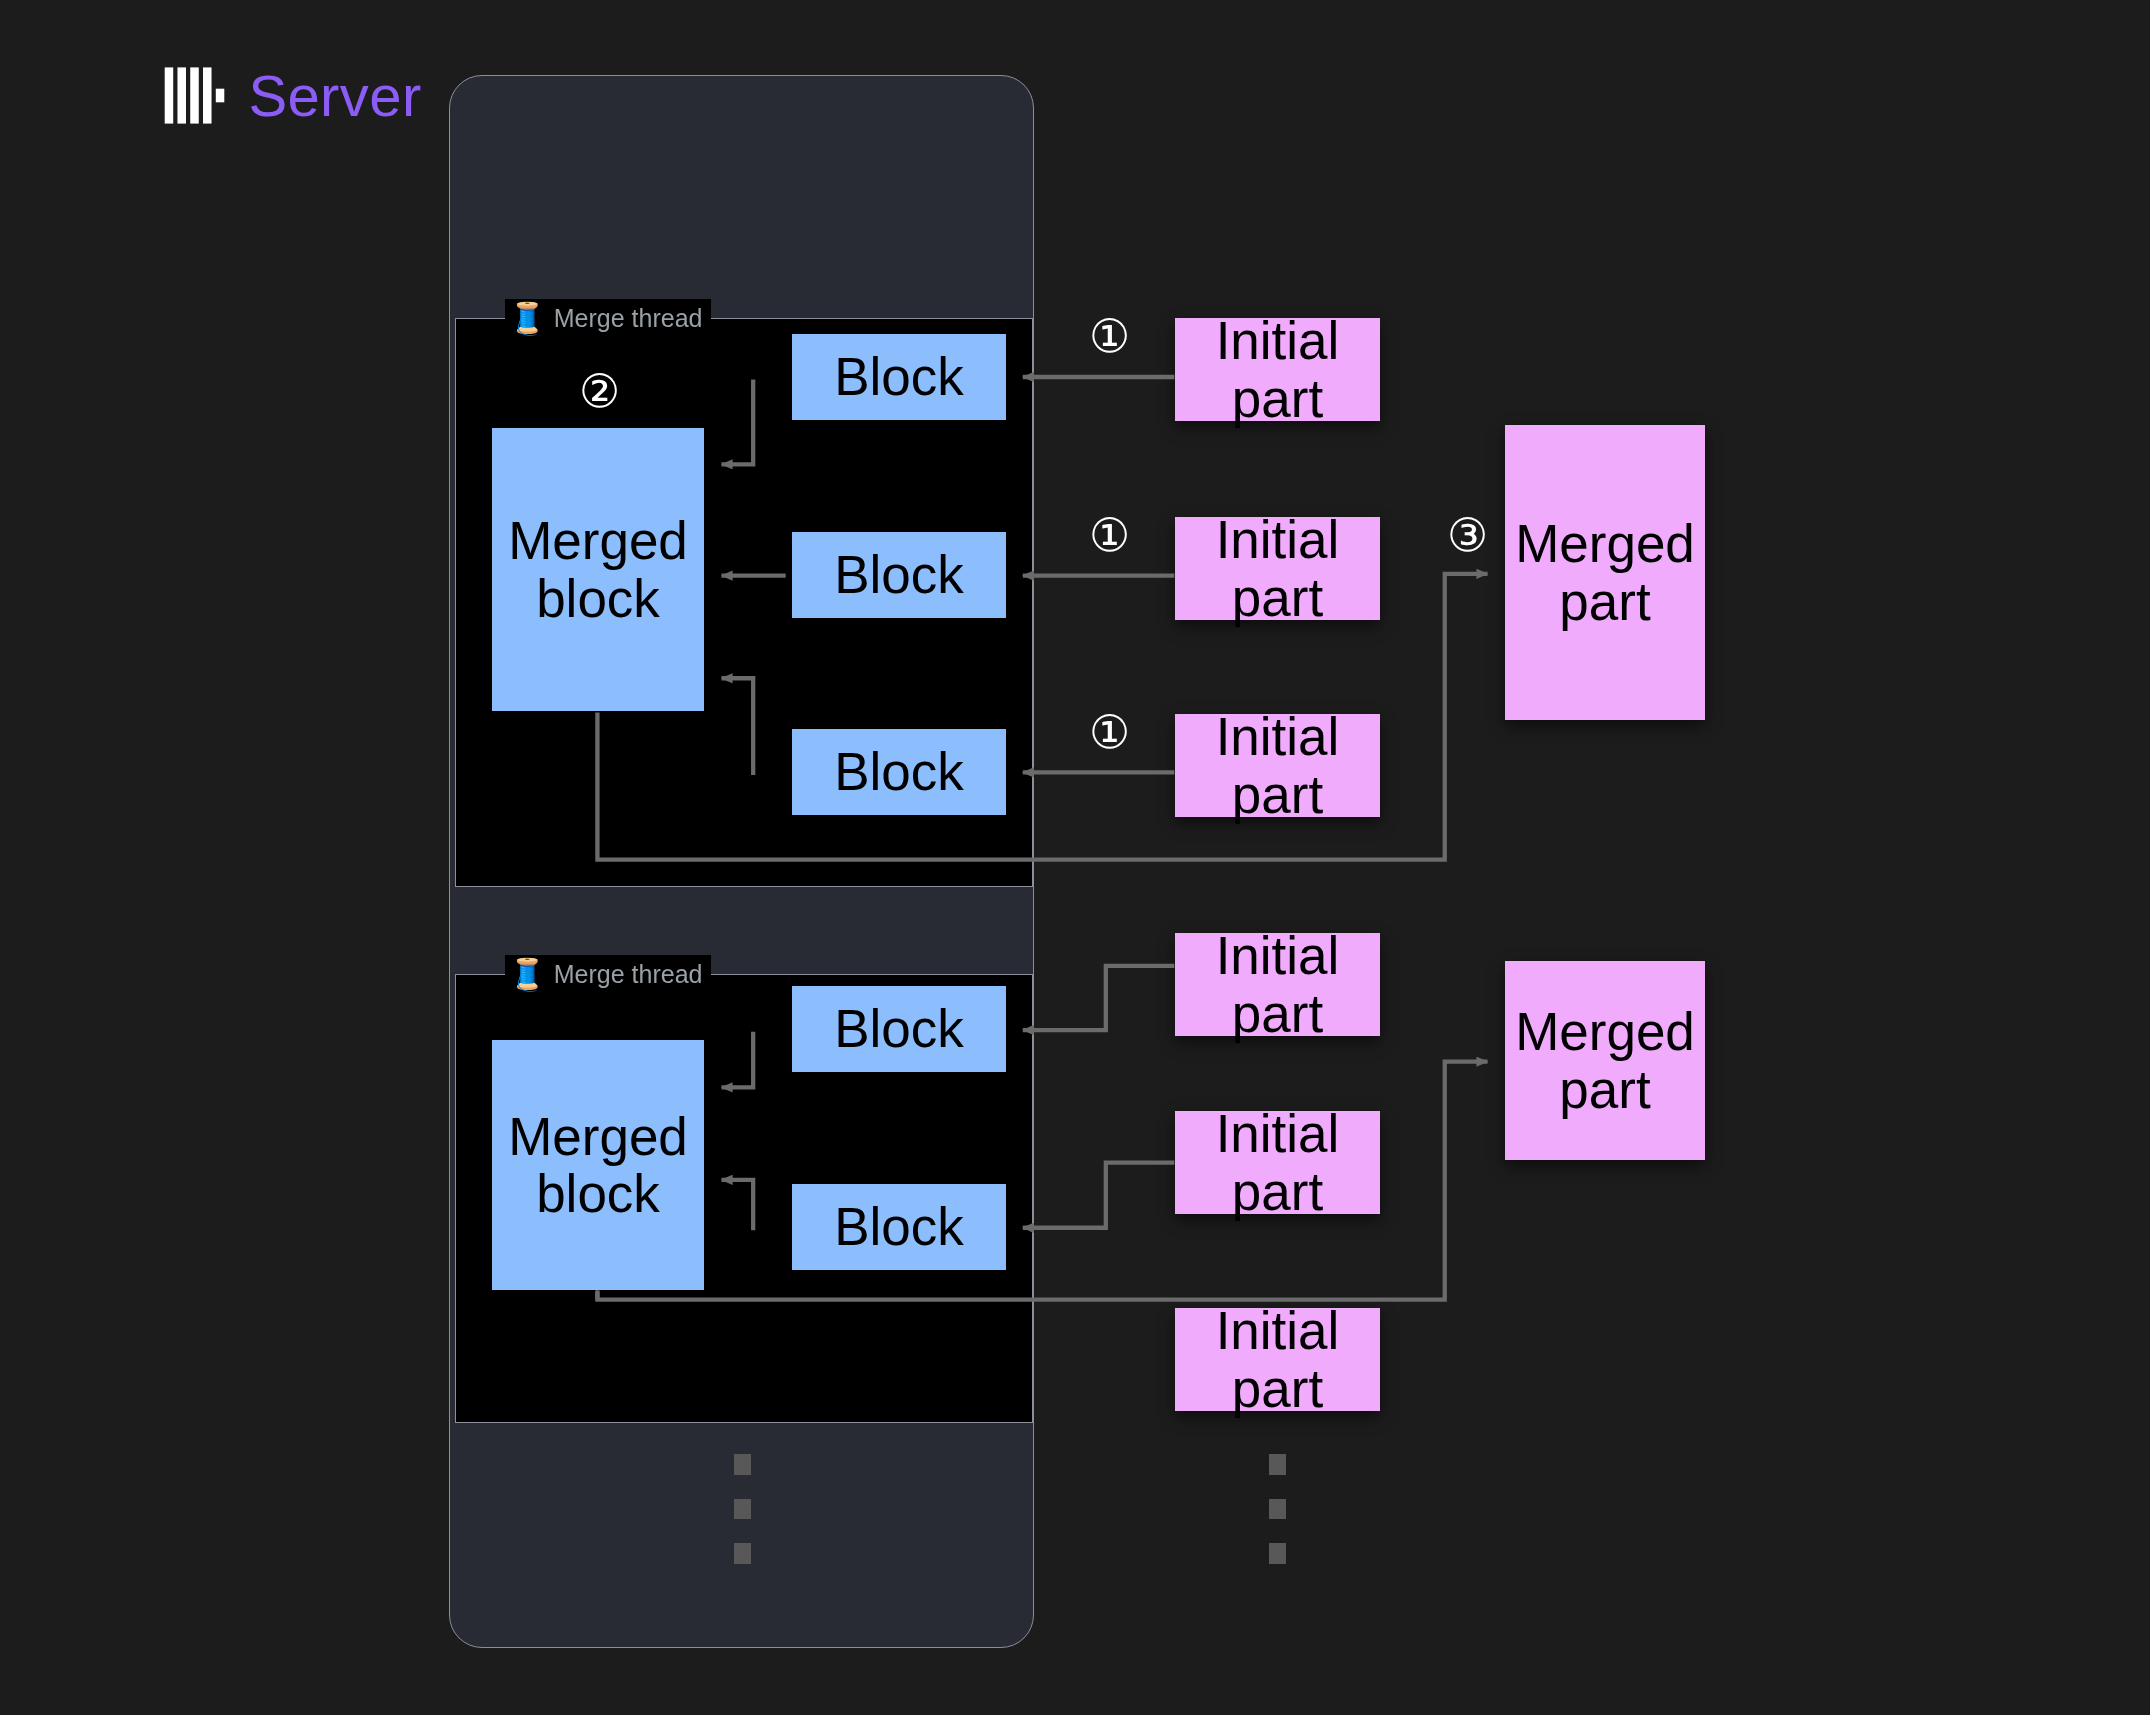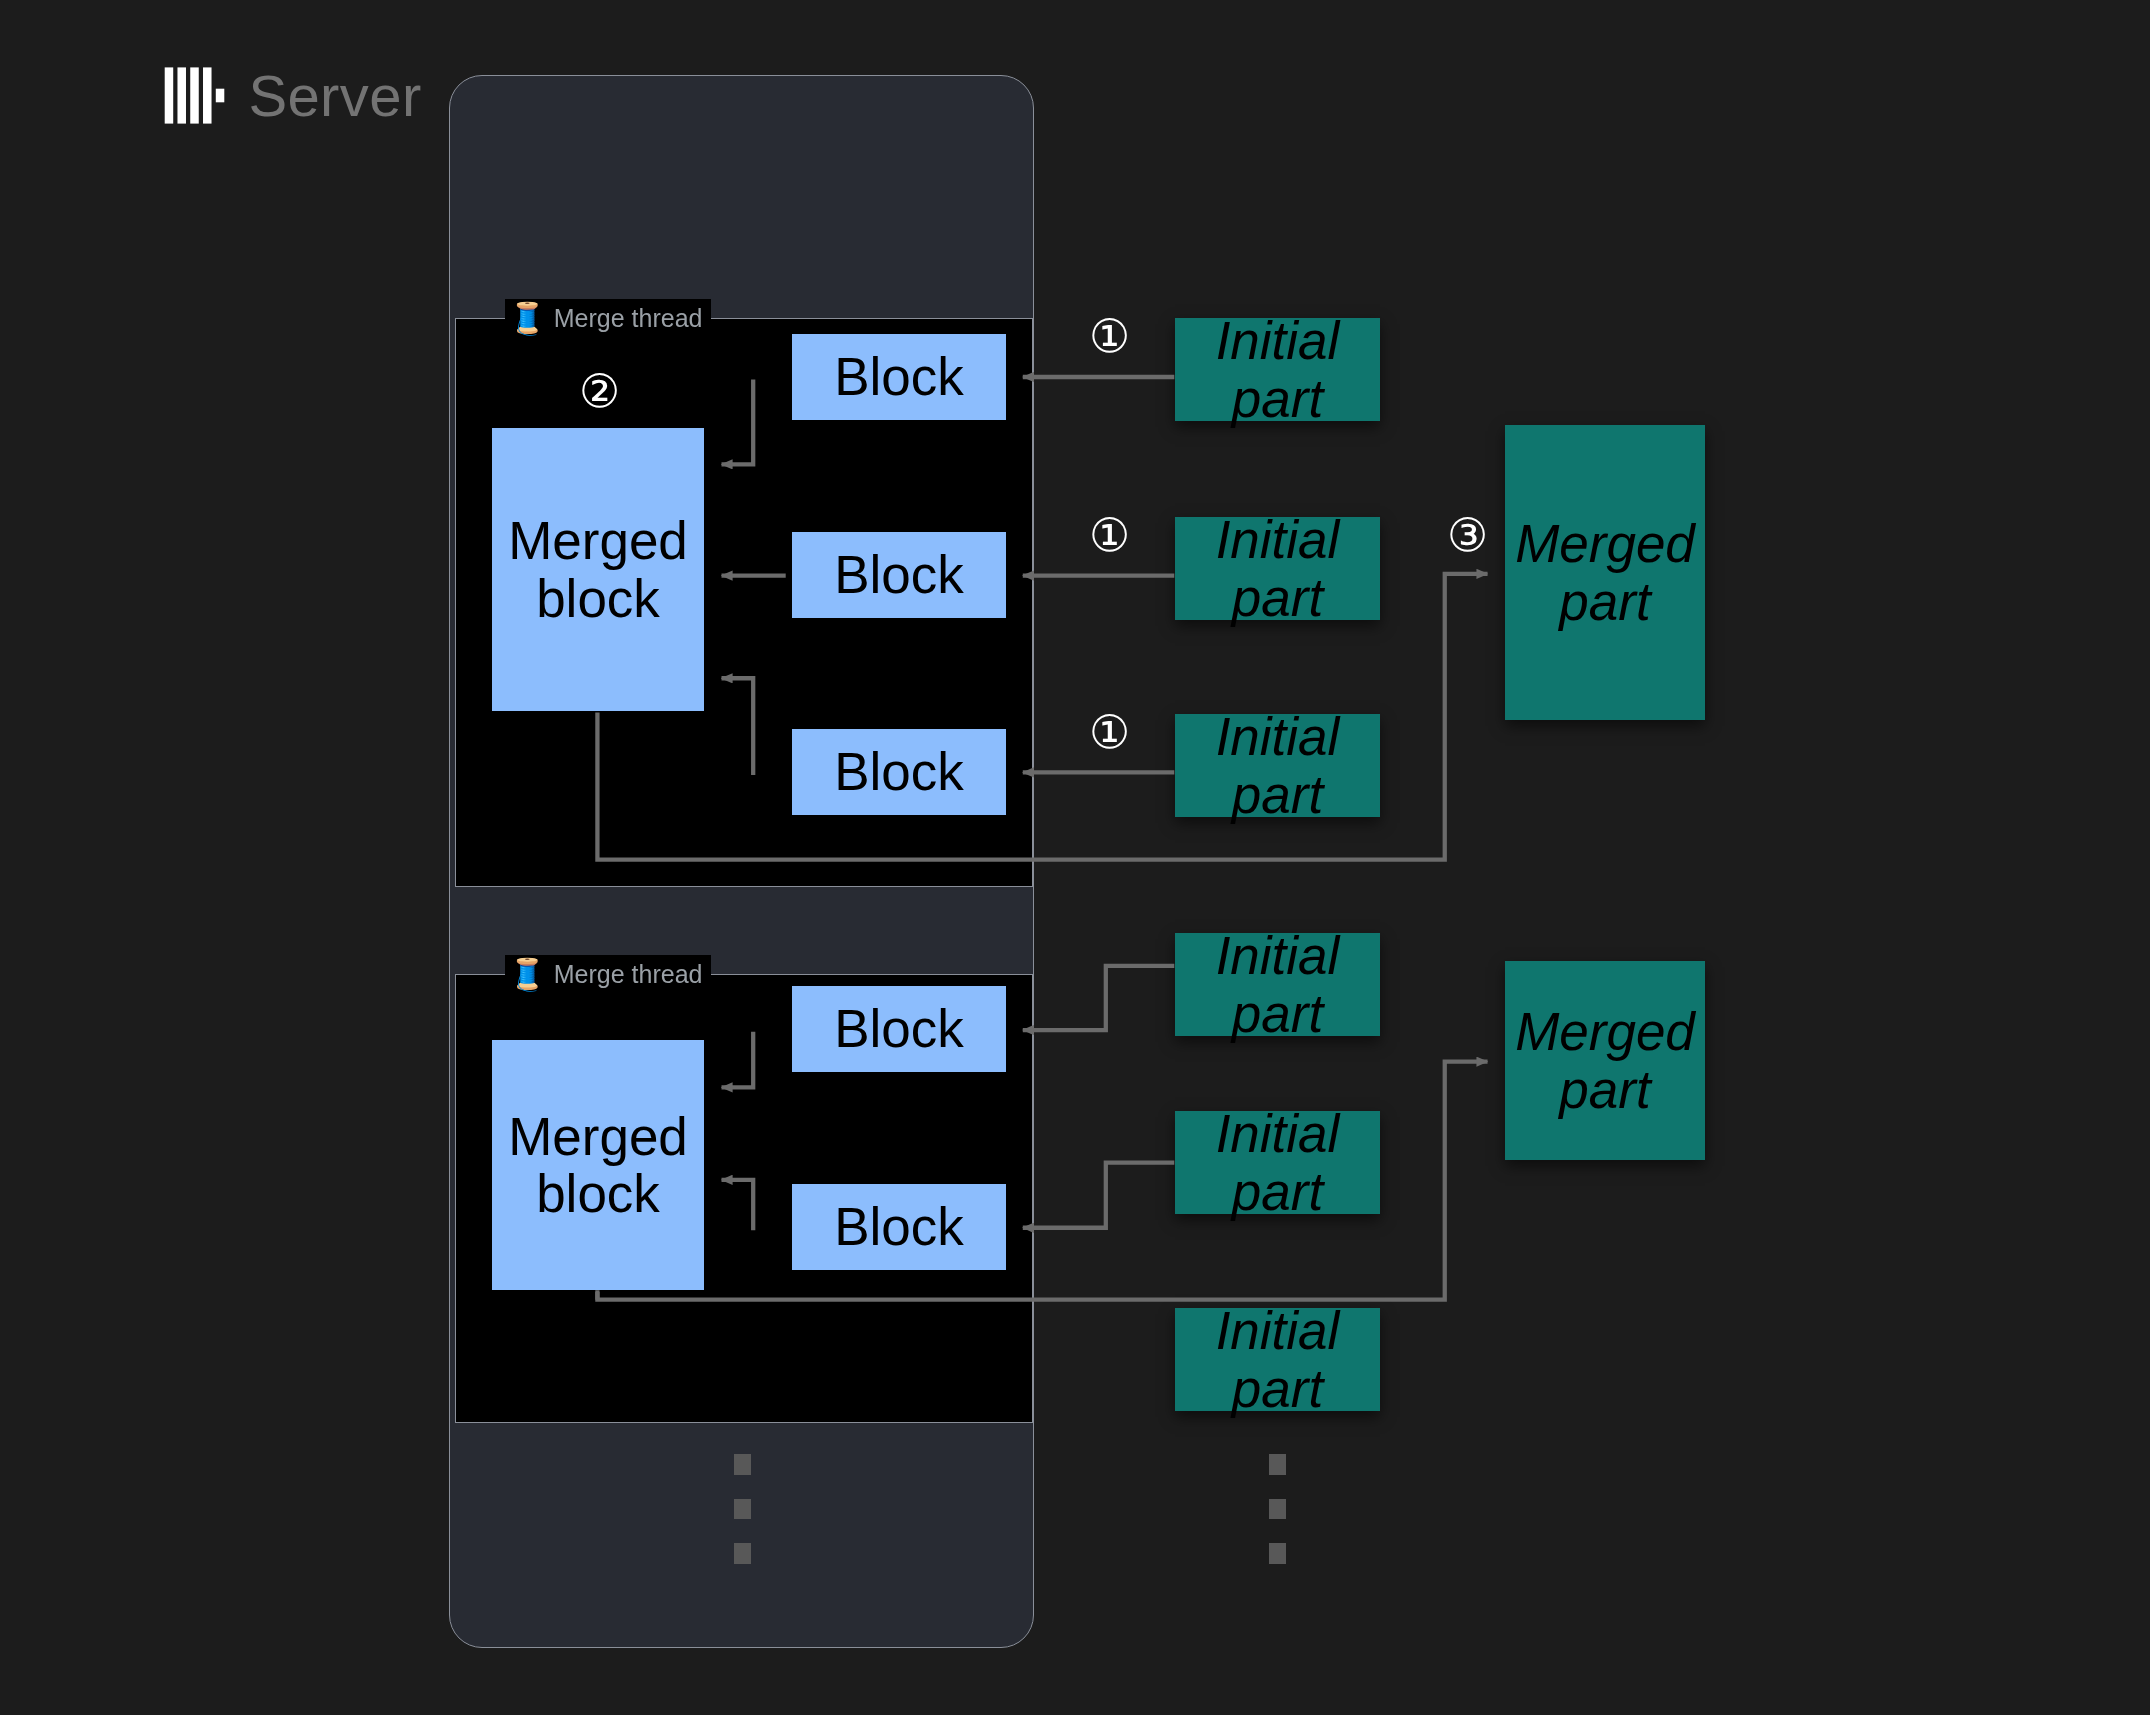--- a/index.html
+++ b/index.html
@@ -27,21 +27,21 @@
     box-sizing: border-box;
   }
   #server-header {
     left: 0; top: 39px;
     width: 585px; height: 113px;
     display: flex; align-items: center; justify-content: center;
     gap: 22px;
   }
   #ch-logo { display:block; }
   #server-title {
-    color: #737373;
+    color: #8b5cf6;
     font-size: 58px;
     letter-spacing: 0.4px;
     line-height: 1;
     white-space: nowrap;
   }
 
   
   .merge-group {
     background: #000000;
     border: 1.7px solid #8A8F99;
@@ -67,23 +67,22 @@
     display: flex;
     align-items: center;
     justify-content: center;
     text-align: center;
     color: #000000;
     line-height: 1.08;
     font-size: 53px;
   }
   .box.blue { background: #8CBDFD; }
   .box.yellow {
-    background: #0f766e;
+    background: #f0abfc;
     box-shadow: 0 6px 13.7px rgba(0,0,0,0.55);
-    font-style: italic;
   }
 
   
   .step {
     color: #FFFFFF;
     font-size: 46px;
     line-height: 1;
     font-family: "DejaVu Sans", sans-serif;
   }
 

